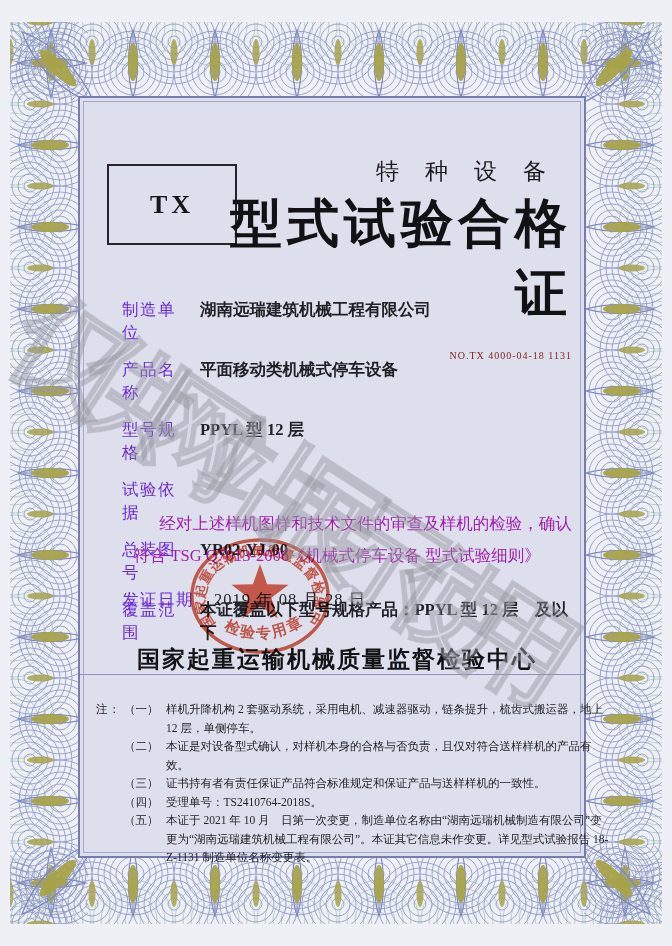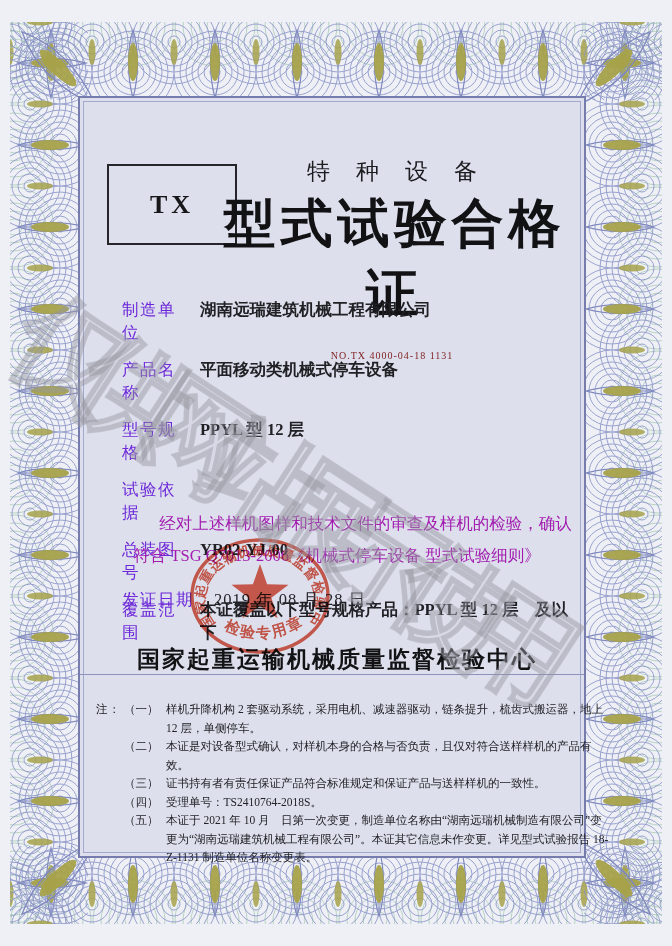--- a/index.html
+++ b/index.html
@@ -20,21 +20,21 @@
     border:2px solid #767cae;
     outline:1px solid #a3a8cd;outline-offset:-6px;
     z-index:3;box-sizing:border-box;
   }
   .tx-box{
     position:absolute;left:27px;top:66px;width:126px;height:77px;
     border:2px solid #26262a;display:flex;align-items:center;justify-content:center;
     font-size:26px;font-weight:bold;letter-spacing:4px;color:#17171a;
     background:transparent;
   }
-  .hdr{position:absolute;left:132px;top:58px;width:360px;text-align:center;}
+  .hdr{position:absolute;left:132px;top:58px;width:360px;text-align:right;}
   .hdr-small{font-size:23px;letter-spacing:26px;padding-left:26px;color:#1c1c20;}
   .hdr-title{font-size:52px;font-weight:bold;letter-spacing:5px;padding-left:5px;margin-top:2px;color:#121215;}
   .cert-no{font-size:10px;letter-spacing:1px;margin-top:21px;color:#7f1d1d;}
 
   .fields{position:absolute;left:42px;top:200px;width:450px;}
   .frow{display:flex;margin-bottom:14px;line-height:23px;font-size:16.5px;}
   .flabel{width:70px;letter-spacing:1.5px;flex:0 0 auto;color:#6d28d9;}
   .fvalue{margin-left:8px;color:#202025;font-weight:bold;}
 
   .conclusion{

